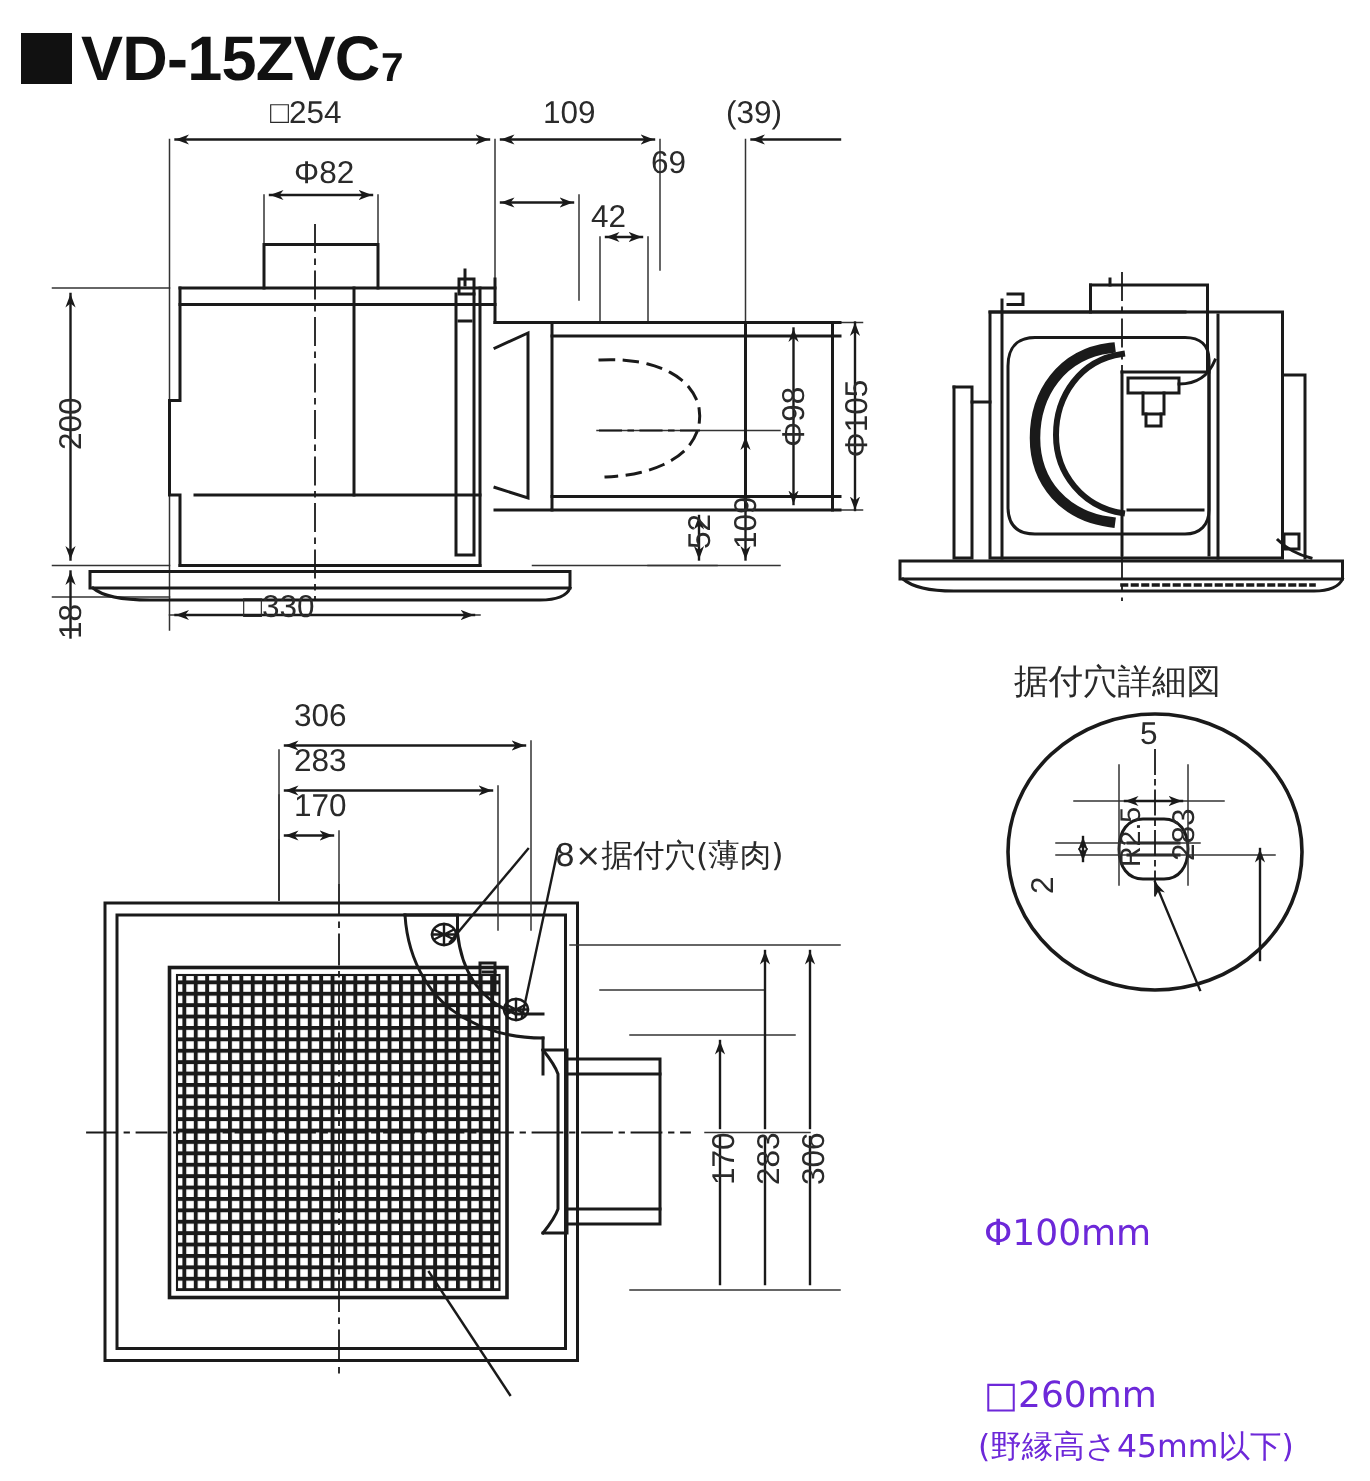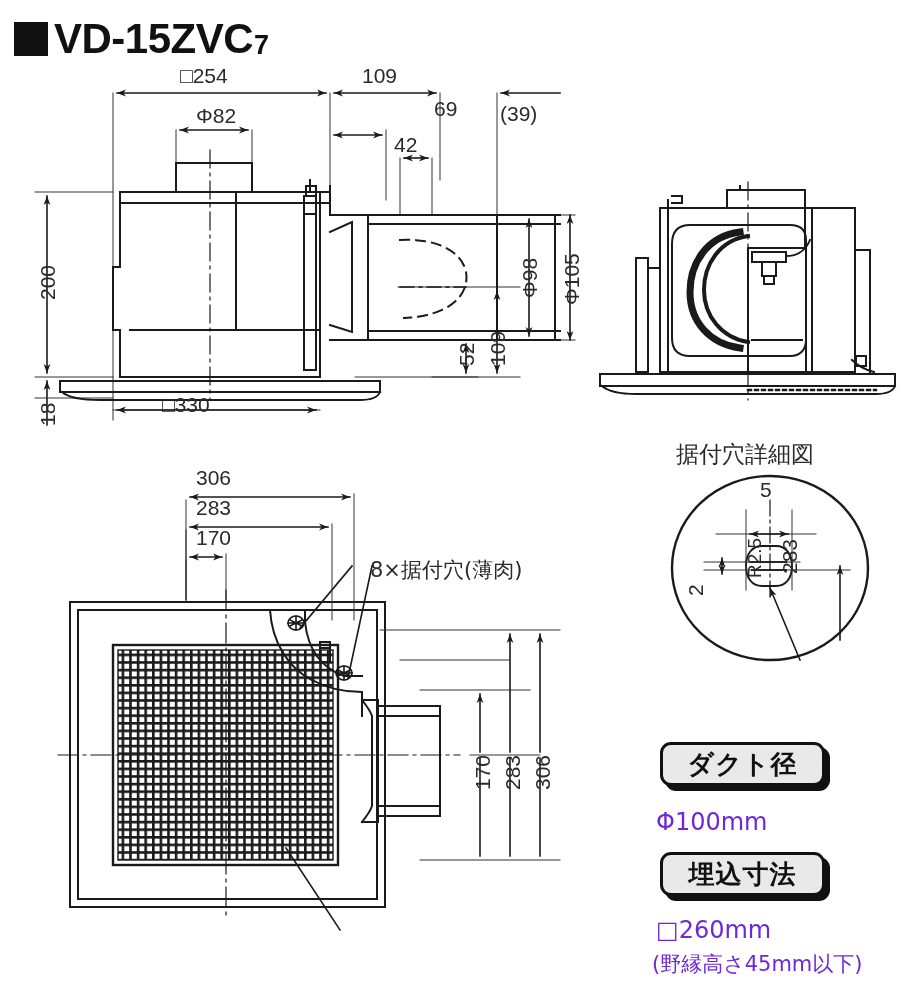--- a/index.html
+++ b/index.html
@@ -364,21 +364,21 @@
       <line x1="750" y1="534" x2="788" y2="534" marker-start="url(#ahr)" marker-end="url(#ah)"></line>
       <line x1="722" y1="558" x2="722" y2="574" marker-start="url(#ahr)" marker-end="url(#ah)"></line>
       <line x1="840" y1="566" x2="840" y2="640" marker-start="url(#ahr)"></line>
       <path d="M770,588 L800,660" stroke-width="1.6" marker-start="url(#ahr)"></path>
       <line x1="770" y1="500" x2="770" y2="600" stroke-width="1.2" stroke-dasharray="16,4,3,4"></line>
     </g>
   </svg>
 
   <div class="dim" style="left:180px; top:64px;">□254</div>
   <div class="dim" style="left:362px; top:64px;">109</div>
-  <div class="dim" style="left:500px; top:64px;margin-top:38px;">(39)</div>
+  <div class="dim" style="left:484px; top:64px;">(39)</div>
   <div class="dim" style="left:196px; top:104px;">Φ82</div>
   <div class="dim" style="left:386px; top:97px;margin-left:48px;">69</div>
   <div class="dim" style="left:394px; top:133px;">42</div>
   <div class="dim vert" style="left:36px; top:300px;">200</div>
   <div class="dim vert" style="left:36px; top:426px;">18</div>
   <div class="dim" style="left:162px; top:393px;">□330</div>
   <div class="dim vert" style="left:518px; top:298px;">Φ98</div>
   <div class="dim vert" style="left:560px; top:305px;">Φ105</div>
   <div class="dim vert" style="left:455px; top:366px;">52</div>
   <div class="dim vert" style="left:486px; top:366px;">109</div>
@@ -391,24 +391,18 @@
   <div class="dim vert" style="left:531px; top:790px;">306</div>
 
   <div class="jp" style="left:370px; top:541px;">8×据付穴(薄肉)</div>
 
   <div class="jp big" style="left:676px; top:424px;">据付穴詳細図</div>
   <div class="dim" style="left:760px; top:478px;">5</div>
   <div class="dim vert" style="left:684px; top:596px;">2</div>
   <div class="dim vert" style="left:744px; top:578px; font-size:19px;">R2.5</div>
   <div class="dim vert" style="left:778px; top:574px;">283</div>
 
-  <div class="info-box" style="left:660px; top:742px; width:165px; height:44px;">
-    <span>ダクト径</span>
-  </div>
   <div class="info-val" style="left:656px; top:808px;">Φ100mm</div>
 
-  <div class="info-box" style="left:660px; top:852px; width:165px; height:44px;">
-    <span>埋込寸法</span>
-  </div>
   <div class="info-val" style="left:656px; top:916px;">□260mm</div>
   <div class="info-val small" style="left:652px; top:950px;">(野縁高さ45mm以下)</div>
 
 </div>
 
 </body></html>

